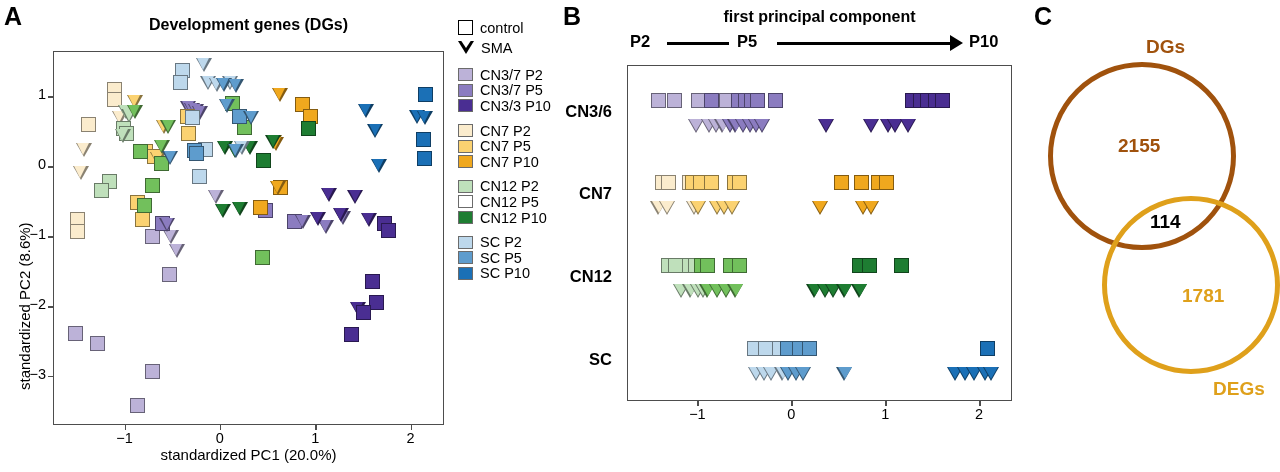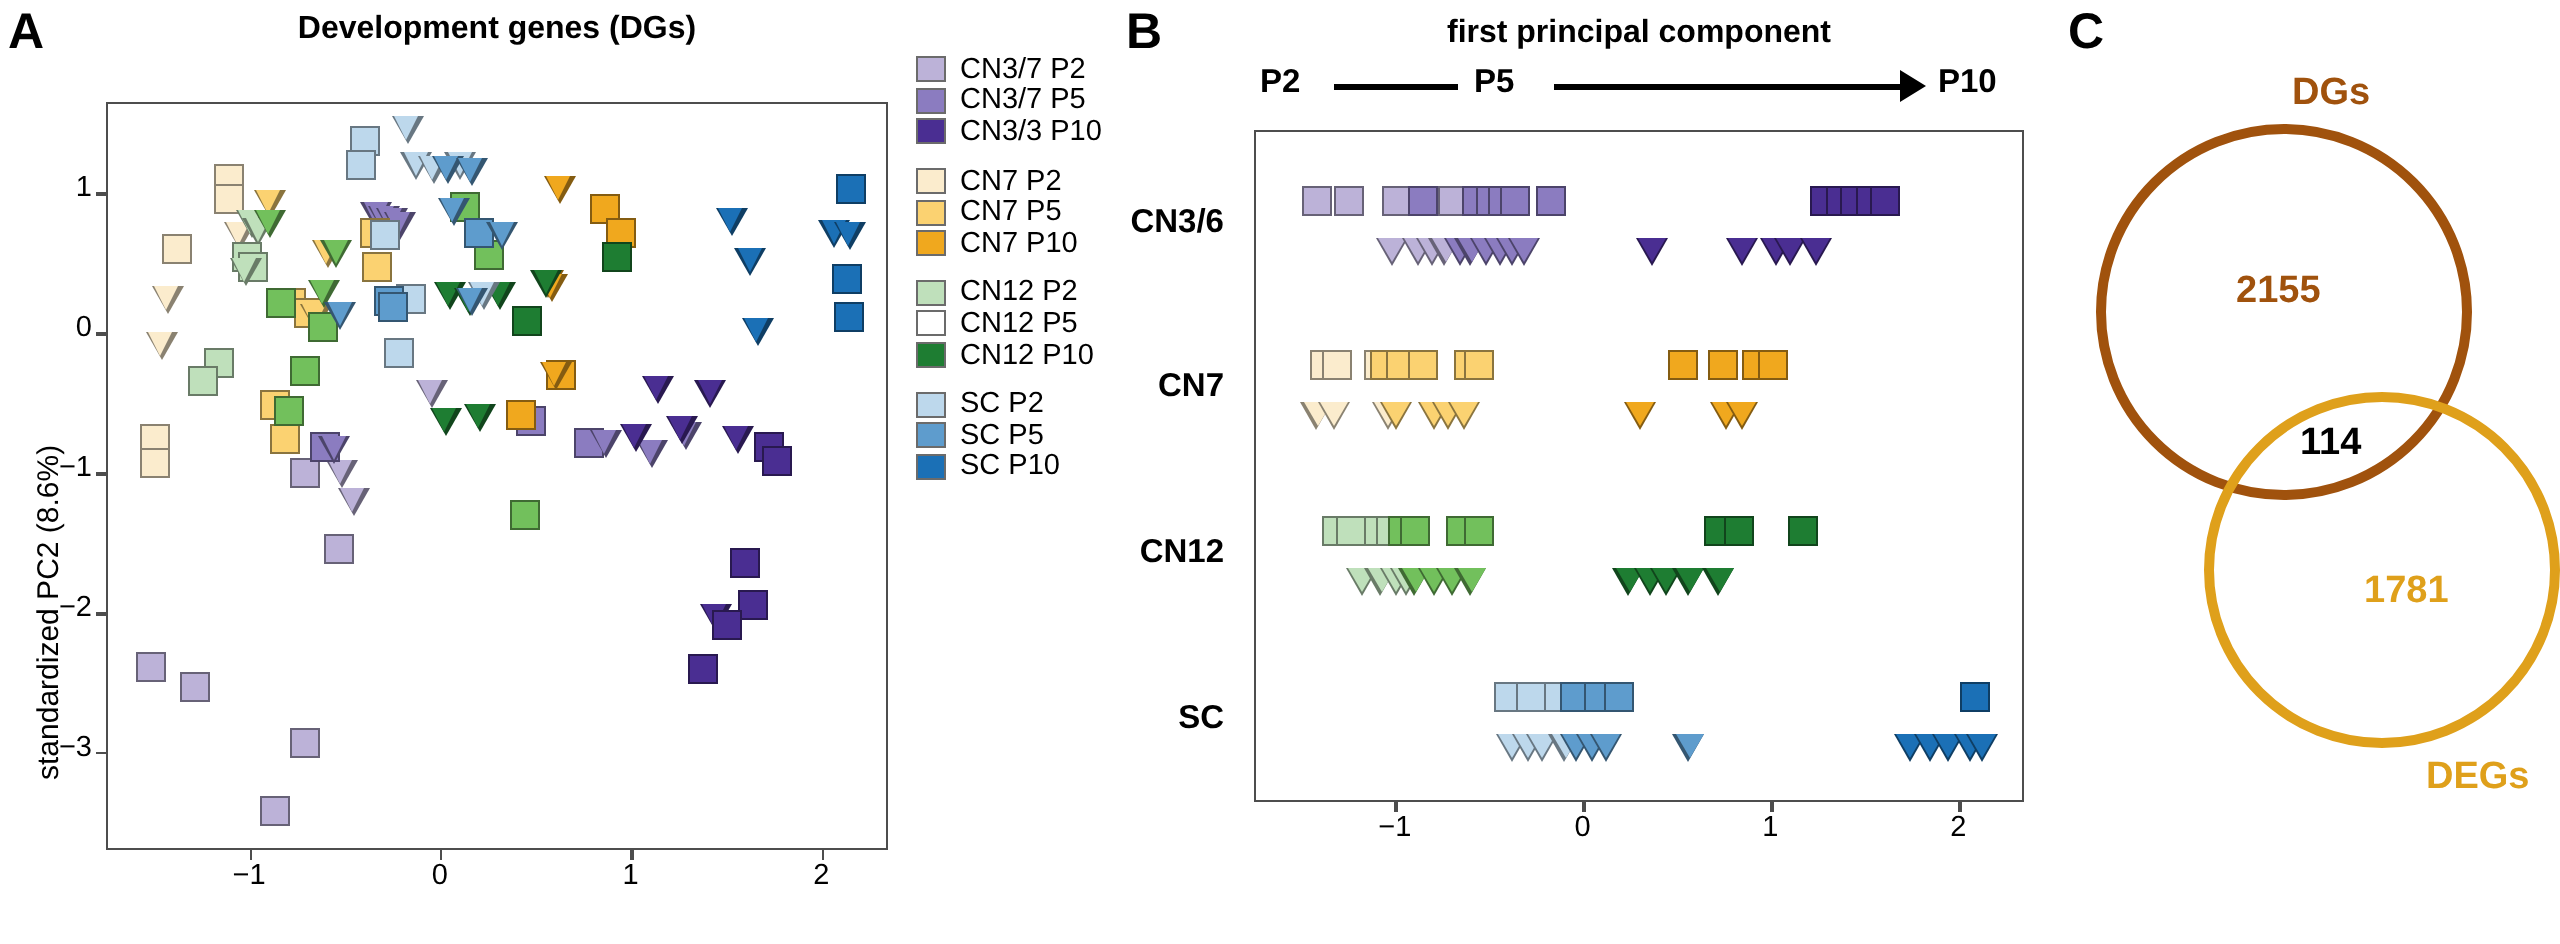--- a/index.html
+++ b/index.html
@@ -52,23 +52,24 @@
   
   #panelC{position:absolute;left:1020px;top:0;width:260px;height:472px;}
   .venn{position:absolute;border-radius:50%;box-sizing:border-box;}
   .vtxt{position:absolute;font-weight:bold;white-space:nowrap;}
 </style>
 </head>
 <body>
 
 <div id="panelA">
   <div class="panel-letter" style="left:4px;top:4px;">A</div>
-  <div class="ttl" style="left:53px;top:6px;width:391px;">Development genes (DGs)</div>
+  <div class="ttl" style="left:53px;top:16px;width:391px;">Development genes (DGs)</div>
 
   <div class="ylab" style="left:16px;top:390px;">standardized PC2 (8.6%)</div>
+  <div class="xlab" style="left:53px;top:446px;width:391px;">standardized PC1 (20.0%)</div>
 
   <div id="yticksA">
       <div class="ytick" style="left: 22px; top: 86.4393px;">1</div>
       <div class="ytickline" style="left: 48px; top: 96.4393px; width: 5px; height: 1.4px;"></div>
       <div class="ytick" style="left: 22px; top: 156.346px;">0</div>
       <div class="ytickline" style="left: 48px; top: 166.346px; width: 5px; height: 1.4px;"></div>
       <div class="ytick" style="left: 22px; top: 226.252px;">−1</div>
       <div class="ytickline" style="left: 48px; top: 236.252px; width: 5px; height: 1.4px;"></div>
       <div class="ytick" style="left: 22px; top: 296.159px;">−2</div>
       <div class="ytickline" style="left: 48px; top: 306.159px; width: 5px; height: 1.4px;"></div>
@@ -358,20 +359,30 @@
       <div class="mk sq" title="SC P10" style="left: 361.566px; top: 79.8832px; width: 15px; height: 15px; background: rgb(27, 112, 182); border-color: rgb(15, 62, 100);"></div>
       <div class="mk" title="SC P10" style="left: 317.198px; top: 106.908px; width: 16px; height: 14.08px;">
         <div style="position: absolute; left: 0px; top: 0px; width: 0px; height: 0px; border-left: 8px solid transparent; border-right: 8px solid transparent; border-top: 14.08px solid rgb(15, 62, 100);"></div>
         <div style="position: absolute; left: 1.2px; top: 0px; width: 0px; height: 0px; border-left: 6.8px solid transparent; border-right: 6.8px solid transparent; border-top: 12.08px solid rgb(27, 112, 182);"></div>
       </div>
       <div class="mk sq" title="SC P10" style="left: 362.52px; top: 99.457px; width: 15px; height: 15px; background: rgb(27, 112, 182); border-color: rgb(15, 62, 100);"></div>
     </div>
 </div>
 
 <div id="legend">
+  <div id="legend-shapes">
+      <div class="lg-shape-row">
+        <div class="lg-box"></div>
+        <div class="lg-txt">control</div>
+      </div>
+      <div class="lg-shape-row">
+        <div class="lg-tri"></div>
+        <div class="lg-txt">SMA</div>
+      </div>
+    </div>
   <div class="lg-gap"></div>
   <div id="legend-colors">
       <div class="lg-col-row">
         <div class="lg-sw" style="background: rgb(188, 178, 216);"></div>
         <div class="lg-txt">CN3/7 P2</div>
       </div>
       <div class="lg-col-row">
         <div class="lg-sw" style="background: rgb(139, 124, 192);"></div>
         <div class="lg-txt">CN3/7 P5</div>
       </div>

